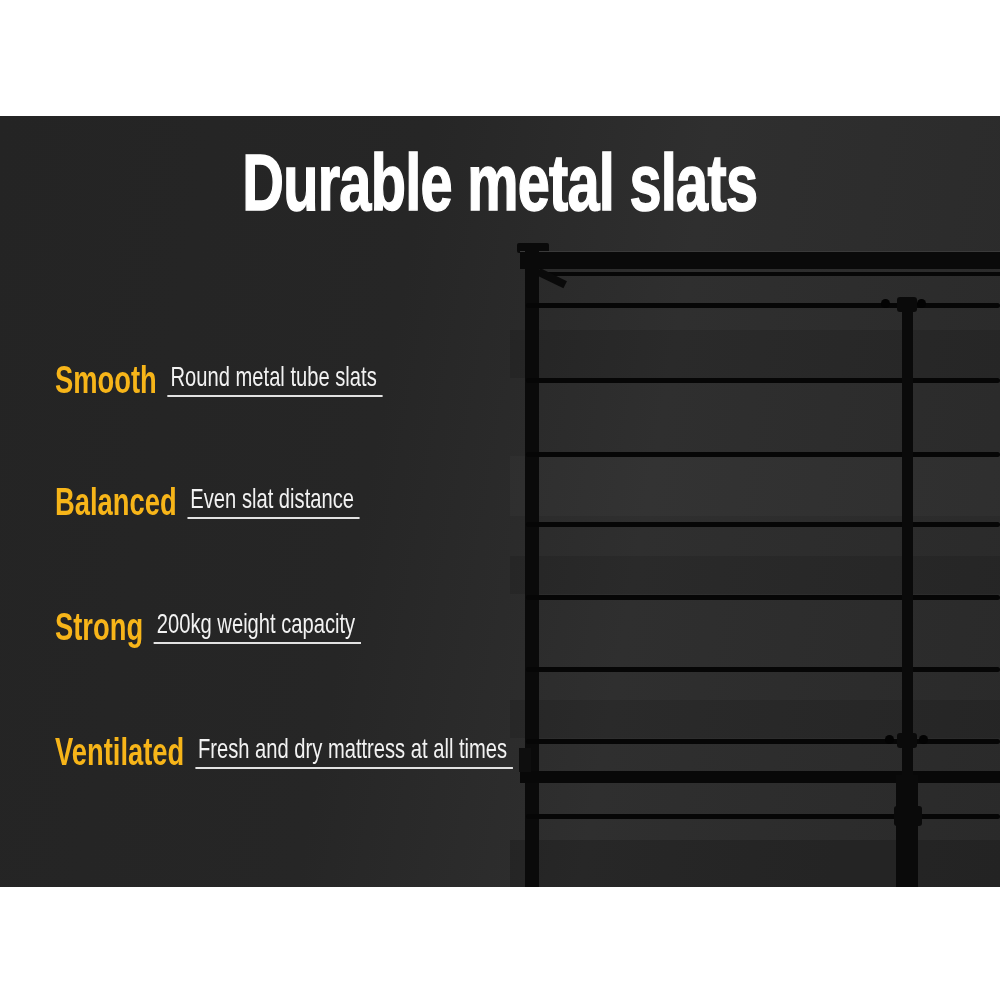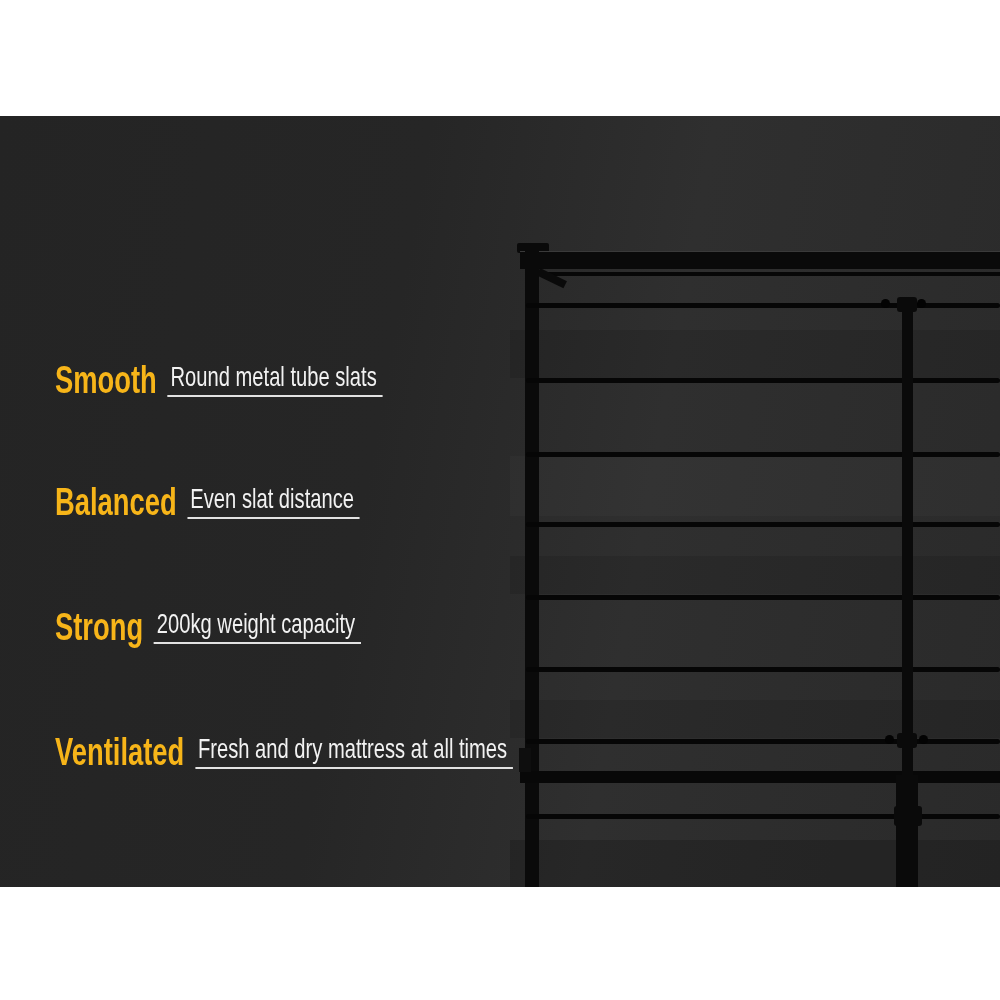--- a/index.html
+++ b/index.html
@@ -72,20 +72,23 @@
       <div class="bed" style="left:897px;top:181px;width:20px;height:15px;border-radius:3px;"></div>
       <div class="knob" style="left:881px;top:183px;"></div>
       <div class="knob" style="left:917px;top:183px;"></div>
       <div class="bed" style="left:897px;top:617px;width:20px;height:15px;border-radius:3px;"></div>
       <div class="knob" style="left:885px;top:619px;"></div>
       <div class="knob" style="left:919px;top:619px;"></div>
       <div class="bed" style="left:894px;top:690px;width:28px;height:20px;border-radius:3px;"></div>
       <div class="bed" style="left:519px;top:632px;width:12px;height:24px;background:#0e0e0e;"></div>
     </div>
 
+    <div class="title-wrap">
+      <div class="title">Durable metal slats</div>
+    </div>
 
     <div class="feature" style="top:245px;">
       <span class="label">Smooth</span>
       <span class="desc">Round metal tube slats</span>
     </div>
     <div class="feature" style="top:367px;">
       <span class="label">Balanced</span>
       <span class="desc">Even slat distance</span>
     </div>
     <div class="feature" style="top:492px;">

